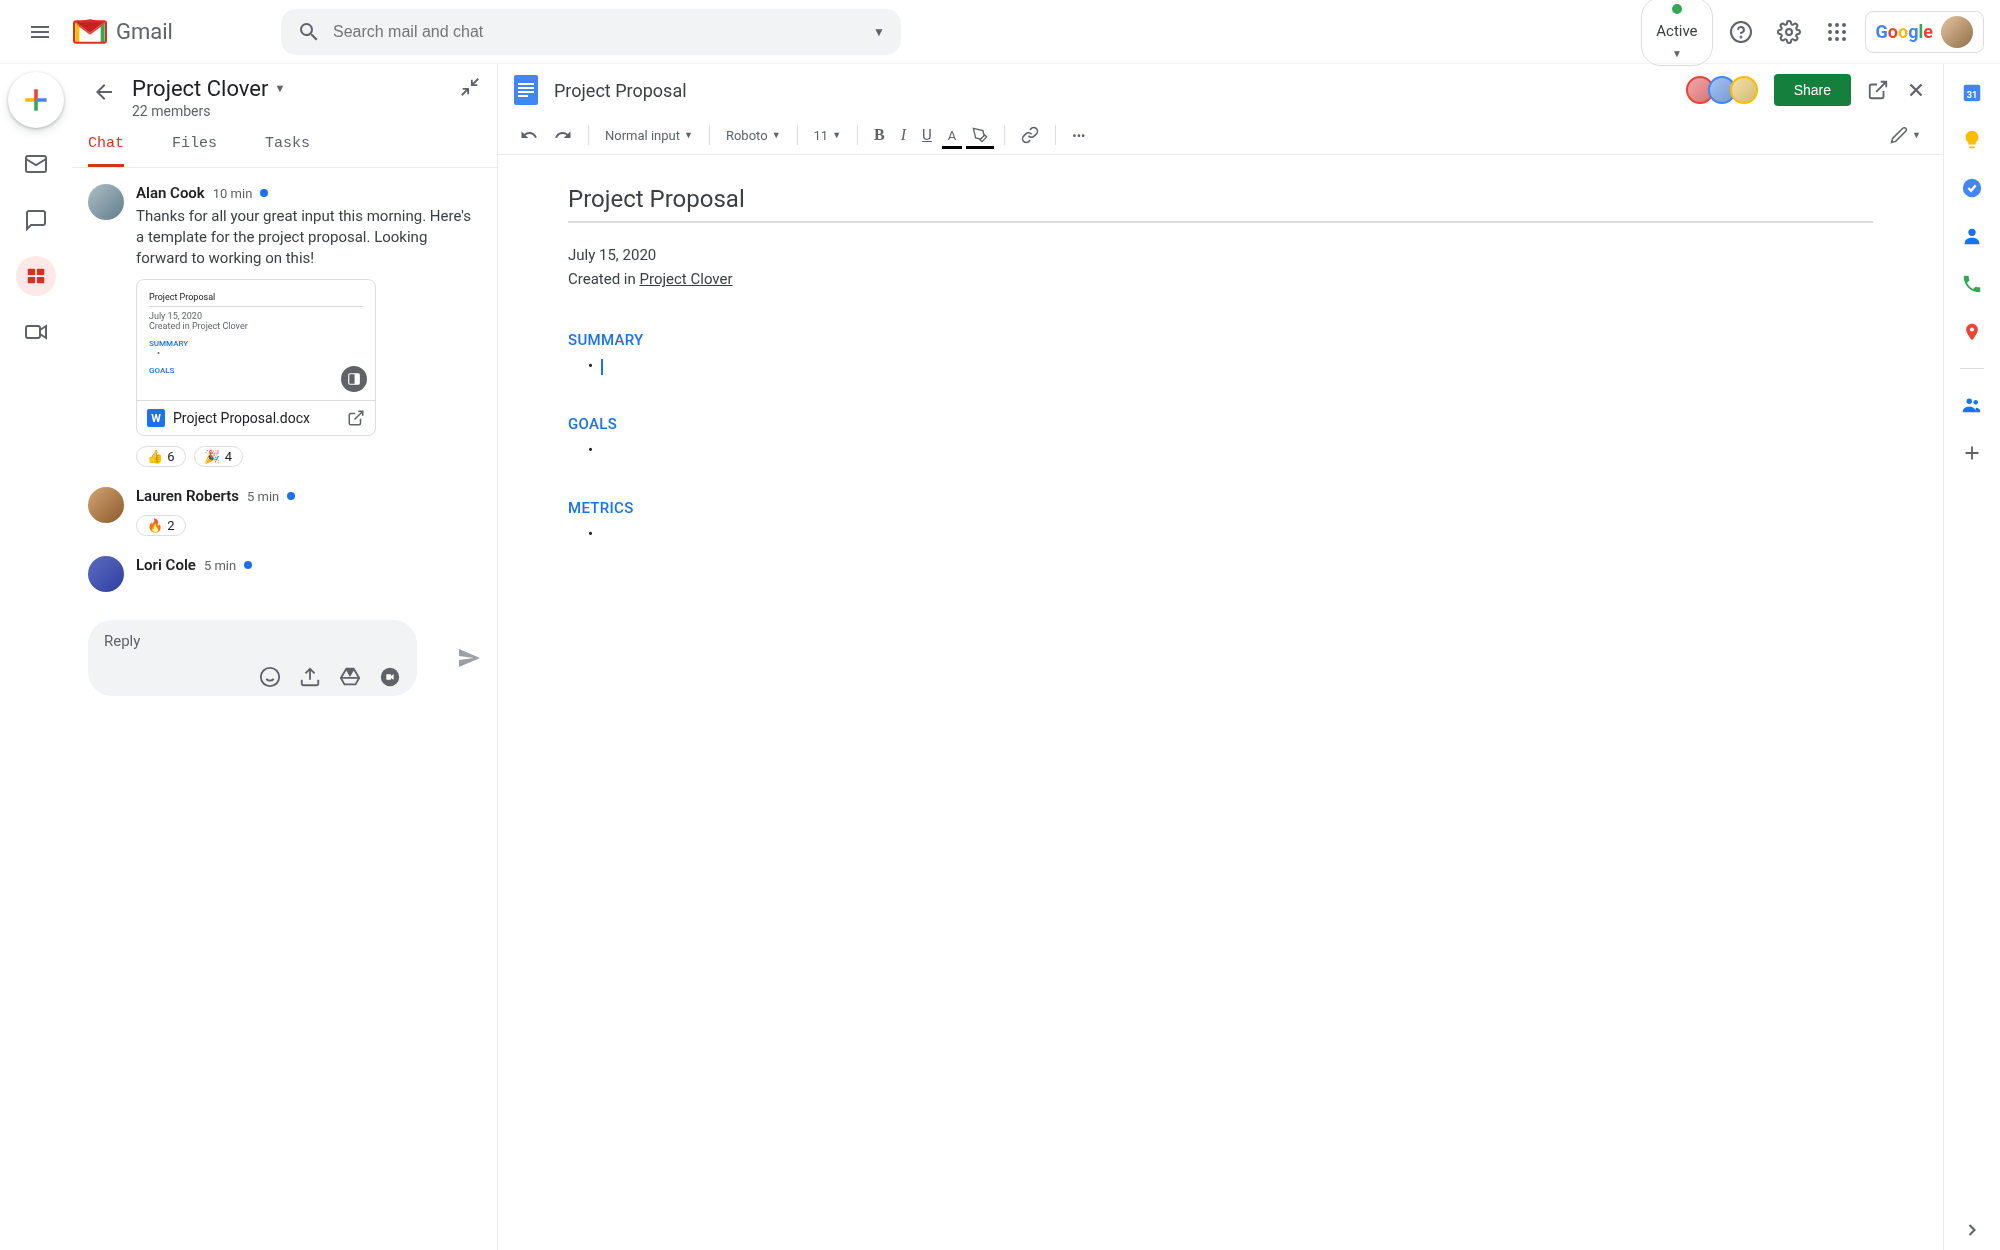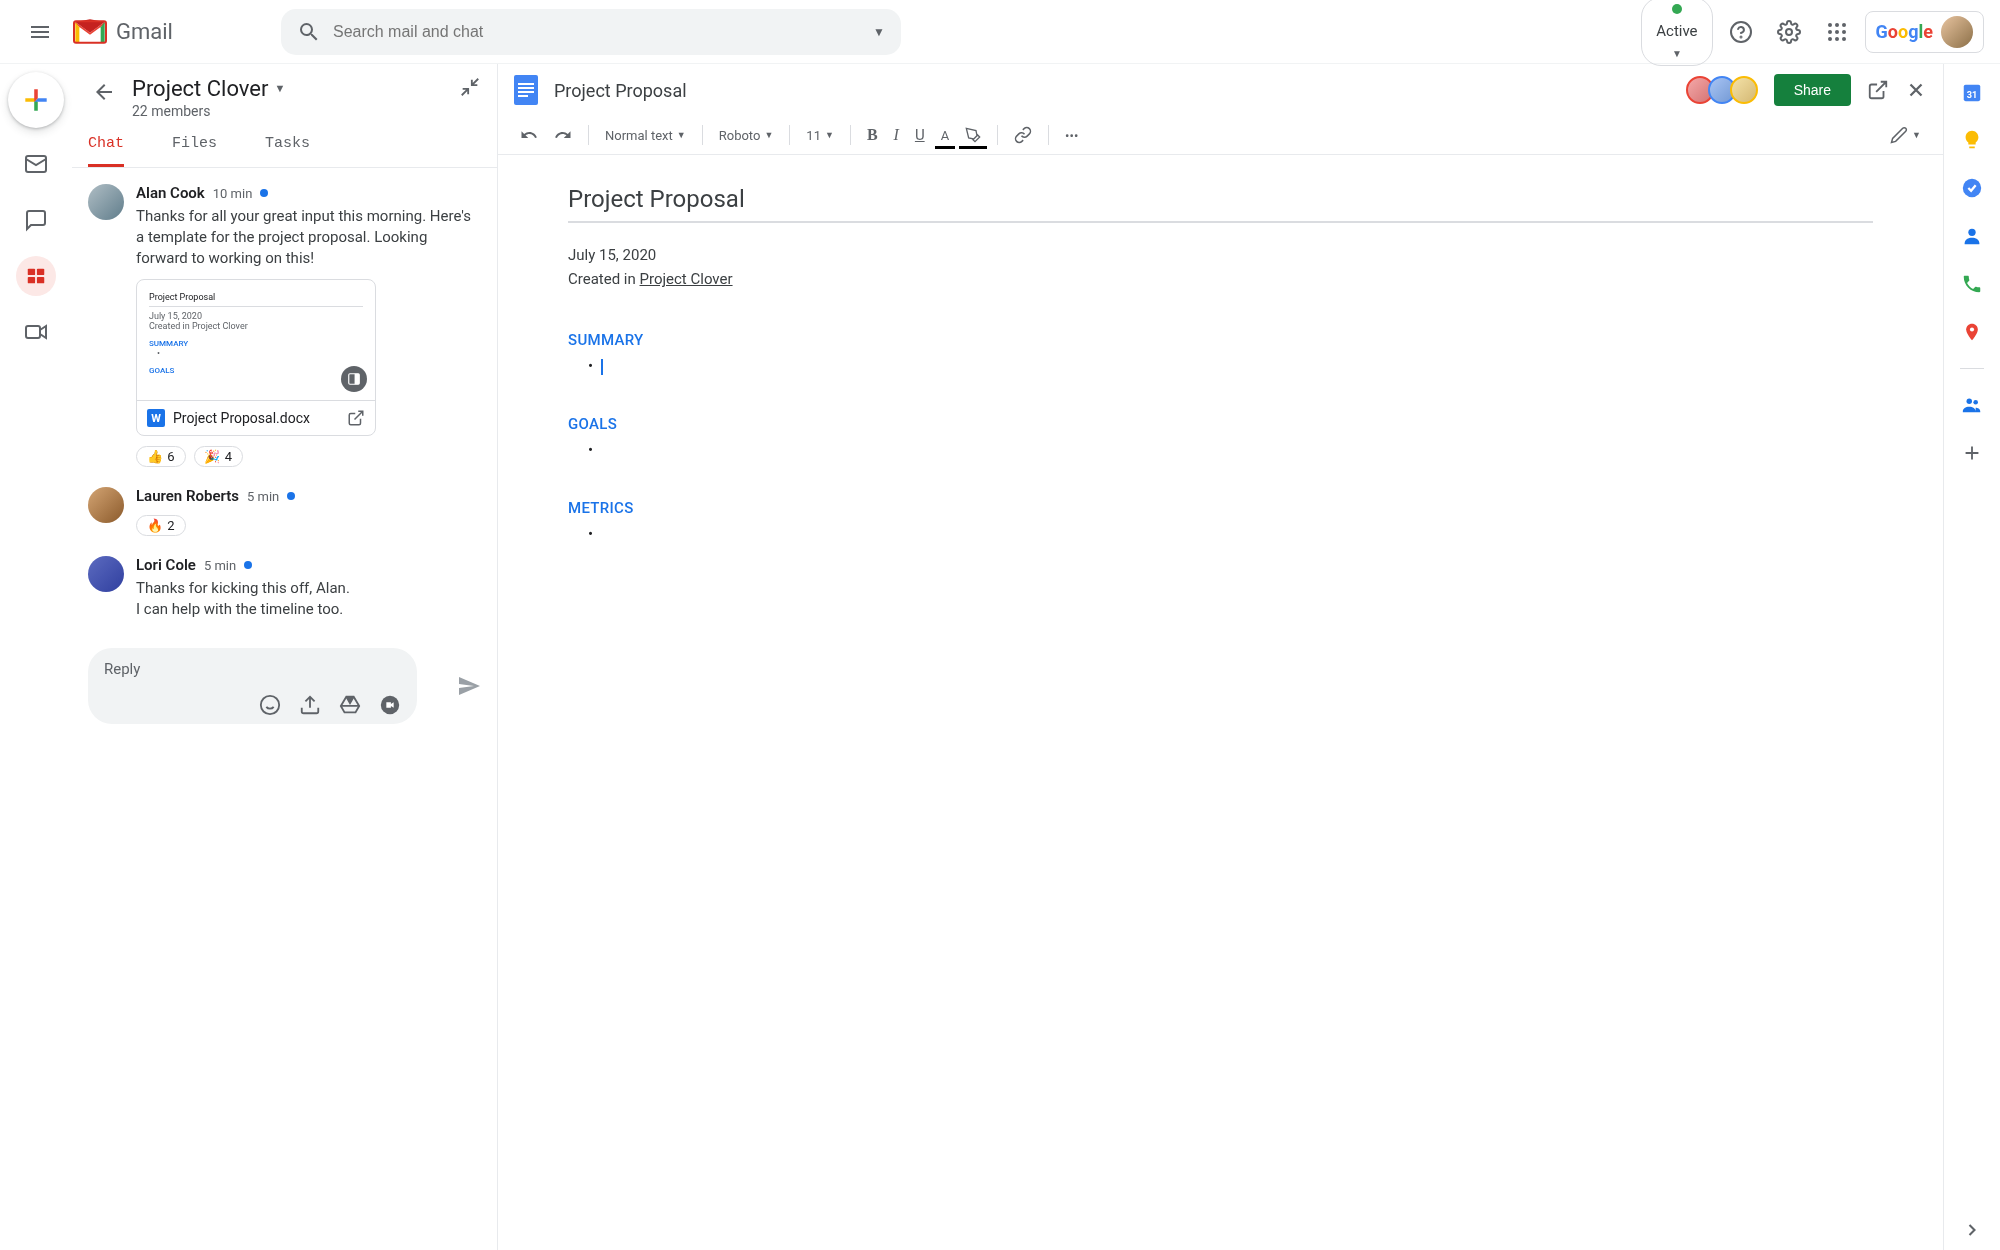--- a/index.html
+++ b/index.html
@@ -312,22 +312,20 @@
       </div>
 
       <div class="msg">
         <div class="msg-avatar av3"></div>
         <div class="msg-body">
           <div class="msg-header">
             <span class="msg-name">Lori Cole</span>
             <span class="msg-time">5 min</span>
             <span class="msg-dot"></span>
           </div>
-          <div class="msg-text" style="white-space:pre-line;">Thanks for kicking this off, Alan.
-I can help with the timeline too.</div>
         </div>
       </div>
 
       <div style="display:flex;align-items:center;gap:8px;">
         <div class="reply-box" style="flex:1;">
           <div class="reply-placeholder">Reply</div>
           <div class="reply-toolbar">
             <span>
                 <svg width="22" height="22" viewBox="0 0 24 24" fill="none" stroke="#5f6368" stroke-width="2">
                   <circle cx="12" cy="12" r="10"></circle>
@@ -395,21 +393,21 @@
             <path d="M12.5 8c-2.65 0-5.05.99-6.9 2.6L2 7v9h9l-3.62-3.62c1.39-1.16 3.16-1.88 5.12-1.88 3.54 0 6.55 2.31 7.6 5.5l2.37-.78C21.08 11.03 17.15 8 12.5 8z"></path>
           </svg>
         </div>
       <div class="tb-item">
           <svg width="18" height="18" viewBox="0 0 24 24" fill="#5f6368">
             <path d="M18.4 10.6C16.55 8.99 14.15 8 11.5 8c-4.65 0-8.58 3.03-9.96 7.22L3.9 16c1.05-3.19 4.05-5.5 7.6-5.5 1.95 0 3.73.72 5.12 1.88L13 16h9V7l-3.6 3.6z"></path>
           </svg>
         </div>
       <div class="tb-divider"></div>
       <div class="tb-item">
-          <span>Normal text</span> 
+          <span>Normal input</span> 
           <span style="font-size:9px;">▼</span>
         </div>
       <div class="tb-divider"></div>
       <div class="tb-item">
           <span>Roboto</span> 
           <span style="font-size:9px;">▼</span>
         </div>
       <div class="tb-divider"></div>
       <div class="tb-item">
           <span>11</span> 

